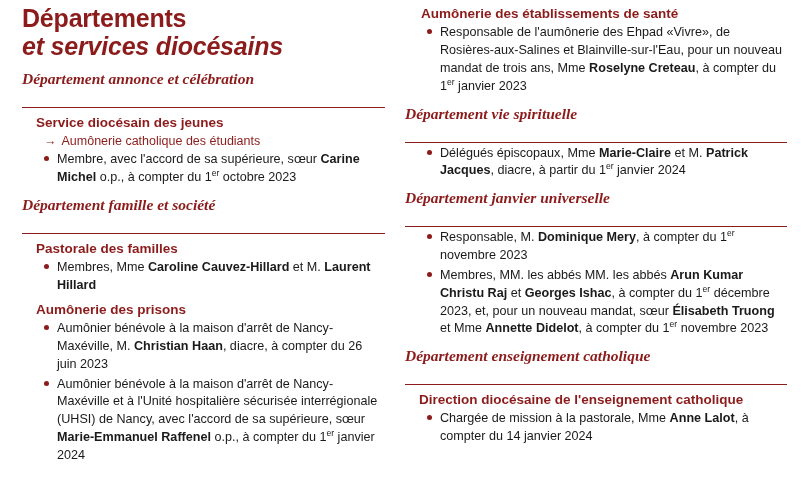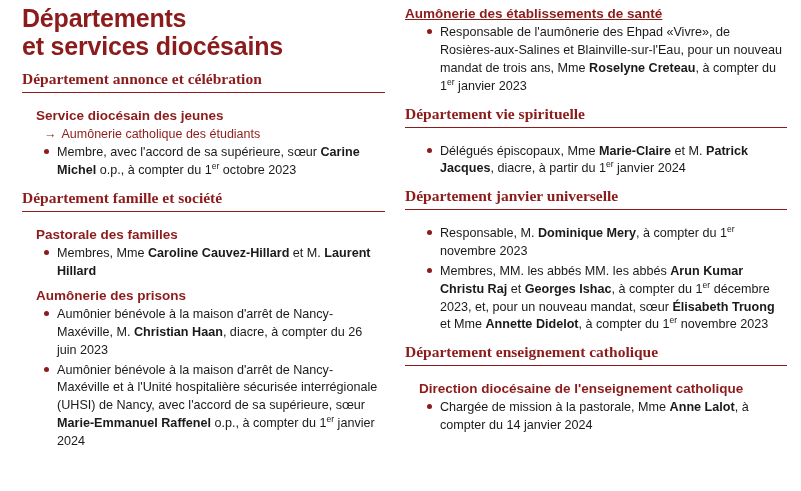--- a/index.html
+++ b/index.html
@@ -37,30 +37,32 @@
     font-family: "Liberation Sans", sans-serif;
     font-weight: bold;
     color: #8c1b1b;
     font-size: 25px;
     line-height: 1.12;
     letter-spacing: -0.2px;
     margin: 0 0 10px 0;
   }
   .page-title .l2 {
     display: block;
+    font-style: italic;
   }
   
   .dept-heading {
     font-family: "Liberation Serif", serif;
+    font-style: italic;
     font-weight: bold;
     color: #8c1b1b;
     font-size: 15.5px;
     line-height: 1.15;
-    margin: 9px 0 15px 0;
-    padding-bottom: 4px;
+    margin: 9px 0 2px 0;
+    padding-bottom: 19px;
     border-bottom: 1.6px solid #8c1b1b;
   }
   .dept-heading.first {
     margin-top: 2px;
   }
   
   .service-heading {
     font-family: "Liberation Sans", sans-serif;
     font-weight: bold;
     color: #8c1b1b;
@@ -138,21 +140,21 @@
           <div class="service-heading">Aumônerie des prisons</div>
           <p class="entry"><span class="bullet"></span><span>Aumônier bénévole à la maison d'arrêt de Nancy-Maxéville, M. <b>Christian Haan</b>, diacre, à compter du 26 juin 2023</span></p>
           <p class="entry"><span class="bullet"></span><span>Aumônier bénévole à la maison d'arrêt de Nancy-Maxéville et à l'Unité hospitalière sécurisée interrégionale (UHSI) de Nancy, avec l'accord de sa supérieure, sœur <b>Marie-Emmanuel Raffenel</b> o.p., à compter du 1<sup>er</sup> janvier 2024</span></p>
         </div>
       </div>
   </div>
 
   <div class="col col-right">
     <div id="right-sections">
         <div>
-          <div class="service-heading" style="margin-left: 0px; margin-top: 2px; text-decoration: underline;">Aumônerie des établissements de santé</div>
+          <div class="service-heading" style="margin-left: 16px; margin-top: 2px;">Aumônerie des établissements de santé</div>
           <p class="entry"><span class="bullet"></span><span>Responsable de l'aumônerie des Ehpad «Vivre», de Rosières-aux-Salines et Blainville-sur-l'Eau, pour un nouveau mandat de trois ans, Mme <b>Roselyne Creteau</b>, à compter du 1<sup>er</sup> janvier 2023</span></p>
         </div>
         <div>
           <div class="dept-heading">Département vie spirituelle</div>
           <p class="entry"><span class="bullet"></span><span>Délégués épiscopaux, Mme <b>Marie-Claire</b> et M. <b>Patrick Jacques</b>, diacre, à partir du 1<sup>er</sup> janvier 2024</span></p>
         </div>
         <div>
           <div class="dept-heading">Département janvier universelle</div>
           <p class="entry"><span class="bullet"></span><span>Responsable, M. <b>Dominique Mery</b>, à compter du 1<sup>er</sup> novembre 2023</span></p>
           <p class="entry"><span class="bullet"></span><span>Membres, MM. les abbés MM. les abbés <b>Arun Kumar Christu Raj</b> et <b>Georges Ishac</b>, à compter du 1<sup>er</sup> décembre 2023, et, pour un nouveau mandat, sœur <b>Élisabeth Truong</b> et Mme <b>Annette Didelot</b>, à compter du 1<sup>er</sup> novembre 2023</span></p>

